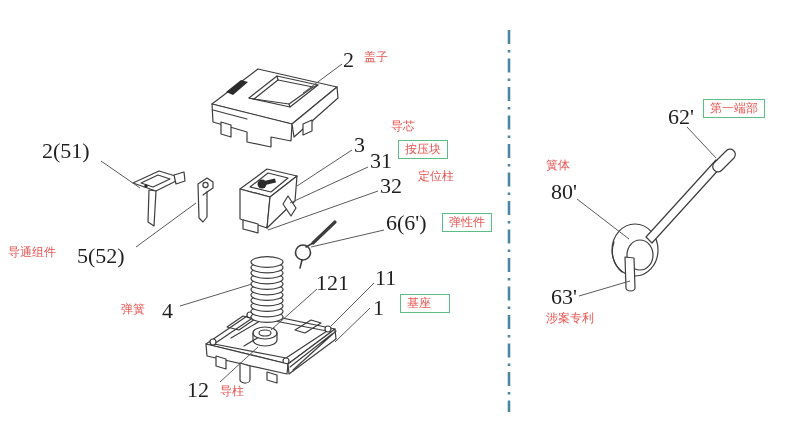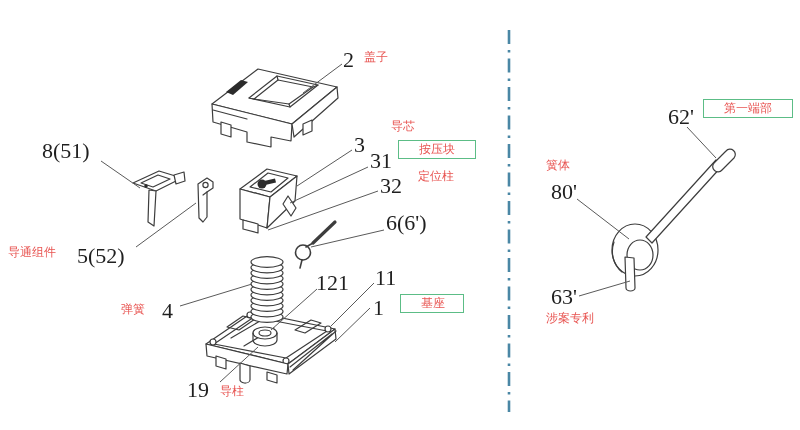--- a/index.html
+++ b/index.html
@@ -10,21 +10,21 @@
   .art  { stroke:var(--line-dark,#3d3d3d); stroke-width:1.2; fill:none;
           stroke-linejoin:round; stroke-linecap:round; }
   .artw { fill:#ffffff; }
   .dark { fill:#2b2b2b; stroke:none; }
   .leader { stroke:#5a5a5a; stroke-width:1; fill:none; }
   .divider { stroke:var(--divider-blue,#4a87a5); stroke-width:2.6; fill:none; }
   .lbl { position:absolute; white-space:nowrap; line-height:1.1; }
   .num { font-family:"Liberation Serif", serif; font-size:22px;
          color:var(--text-dark,#1f1f1f); }
   .red { font-size:12px; color:var(--label-red,#e85552); }
-  .boxed { border:1.6px solid var(--box-green,#5cbd86); padding:2px 20px; background:transparent; }
+  .boxed { border:1.6px solid var(--box-green,#5cbd86); padding:2px 6px; background:transparent; }
   .title { position:absolute; left:8px; top:19px; font-size:18px; font-weight:700;
            color:#262626; letter-spacing:1px; }
 </style>
 </head>
 <body>
 
 <div class="stage">
 
   <svg class="canvas" width="800" height="430" viewBox="0 0 800 430">
 
@@ -136,37 +136,38 @@
       <path class="leader" d="M577,199 L629,239"></path>
       <path class="leader" d="M579,296 L630,281"></path>
     </g>
   </svg>
 
 
   <span class="lbl num" style="left:343px;top:48px">2</span>
   <span class="lbl num" style="left:354px;top:133px">3</span>
   <span class="lbl num" style="left:370px;top:149px">31</span>
   <span class="lbl num" style="left:380px;top:174px">32</span>
-  <span class="lbl num" style="left:42px;top:139px">8(51)</span>
+  <span class="lbl num" style="left:42px;top:139px">2(51)</span>
   <span class="lbl num" style="left:77px;top:244px">5(52)</span>
   <span class="lbl num" style="left:386px;top:211px">6(6')</span>
   <span class="lbl num" style="left:162px;top:299px">4</span>
   <span class="lbl num" style="left:316px;top:271px">121</span>
   <span class="lbl num" style="left:375px;top:266px">11</span>
   <span class="lbl num" style="left:373px;top:296px">1</span>
-  <span class="lbl num" style="left:187px;top:378px">19</span>
+  <span class="lbl num" style="left:187px;top:378px">12</span>
   <span class="lbl num" style="left:668px;top:105px">62'</span>
   <span class="lbl num" style="left:551px;top:180px">80'</span>
   <span class="lbl num" style="left:551px;top:285px">63'</span>
 
   <span class="lbl red" style="left:364px;top:51px">盖子</span>
   <span class="lbl red" style="left:391px;top:120px">导芯</span>
   <span class="lbl red boxed" style="left:398px;top:140px">按压块</span>
   <span class="lbl red" style="left:418px;top:170px">定位柱</span>
   <span class="lbl red" style="left:8px;top:246px">导通组件</span>
+  <span class="lbl red boxed" style="left:442px;top:213px">弹性件</span>
   <span class="lbl red" style="left:121px;top:303px">弹簧</span>
   <span class="lbl red boxed" style="left:400px;top:294px;padding-right:18px">基座</span>
   <span class="lbl red" style="left:220px;top:385px">导柱</span>
   <span class="lbl red boxed" style="left:703px;top:99px">第一端部</span>
   <span class="lbl red" style="left:546px;top:159px">簧体</span>
   <span class="lbl red" style="left:546px;top:312px">涉案专利</span>
 
 </div>
 
 </body></html>

